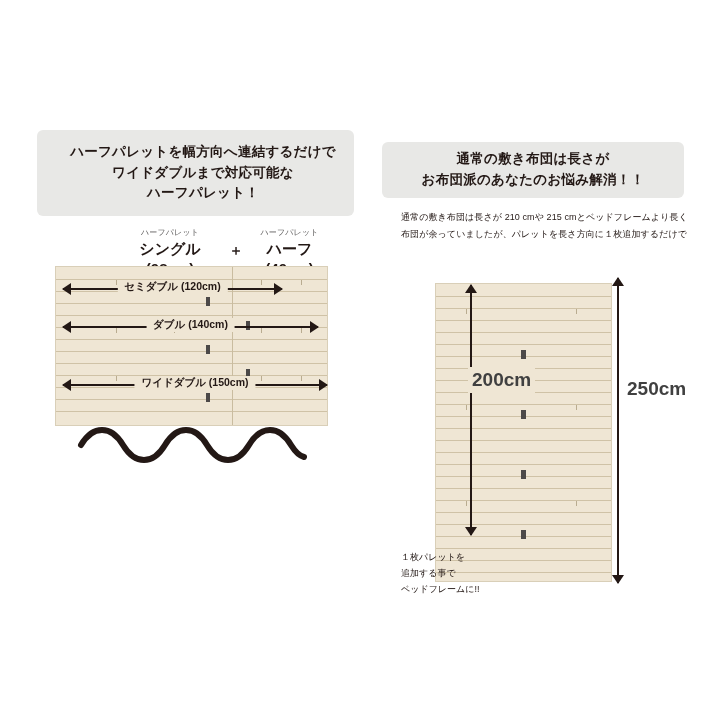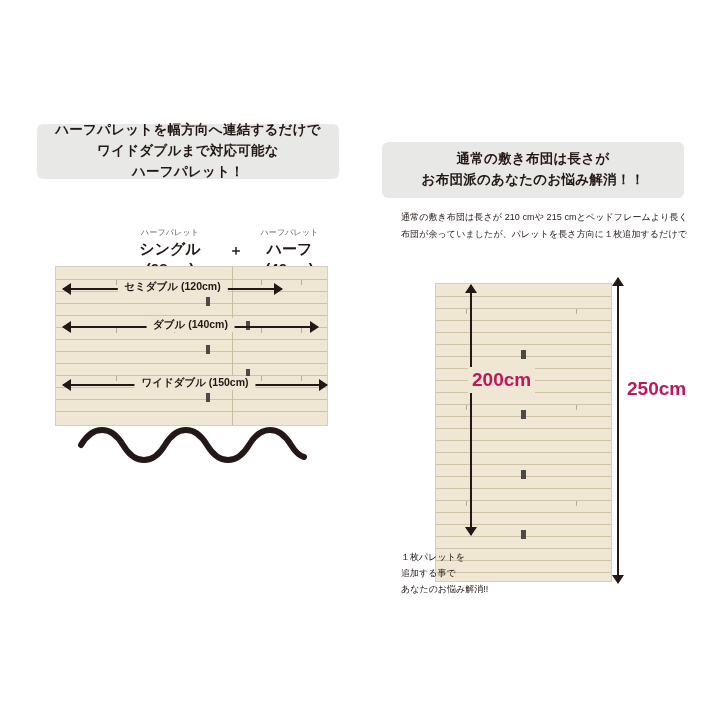--- a/index.html
+++ b/index.html
@@ -30,23 +30,24 @@
     justify-content: center;
     text-align: center;
     line-height: 1.55;
     font-weight: bold;
     font-size: 13.5px;
     letter-spacing: 0.02em;
     color: #231815;
   }
   #banner-left {
     left: 37px;
-    top: 124px;
+    top: 130px;
     width: 302px;
-    height: 55px;
+    height: 86px;
+    padding-left: 15px;
   }
   #banner-right {
     left: 382px;
     top: 142px;
     width: 302px;
     height: 56px;
   }
   .banner span { display: block; }
 
   
@@ -246,21 +247,21 @@
     border-bottom: 9px solid #231815;
   }
   .vmeasure .arrow.down {
     bottom: -1px;
     border-top: 9px solid #231815;
   }
   .vcap {
     position: absolute;
     font-size: 19px;
     font-weight: bold;
-    color: #be185d;
+    color: #404040;
     white-space: nowrap;
   }
   #cap-200 {
     left: 86px;
     top: 162px;
     background: #efe6d4;
     padding: 2px 4px;
   }
   #cap-250 {
     left: 245px;
@@ -428,17 +429,17 @@
     <div class="vmeasure" style="left:228px; top:73px; height:305px;">
       <div class="bar"></div>
       <div class="arrow up"></div>
       <div class="arrow down"></div>
     </div>
     <div class="vcap" id="cap-250">250cm</div>
 
     <div id="note-bottom">
       <span>１枚パレットを</span>
       <span>追加する事で</span>
-      <span>あなたのお悩み解消!!</span>
+      <span>ベッドフレームに!!</span>
     </div>
   </div>
 
 </div>
 
 </body></html>

